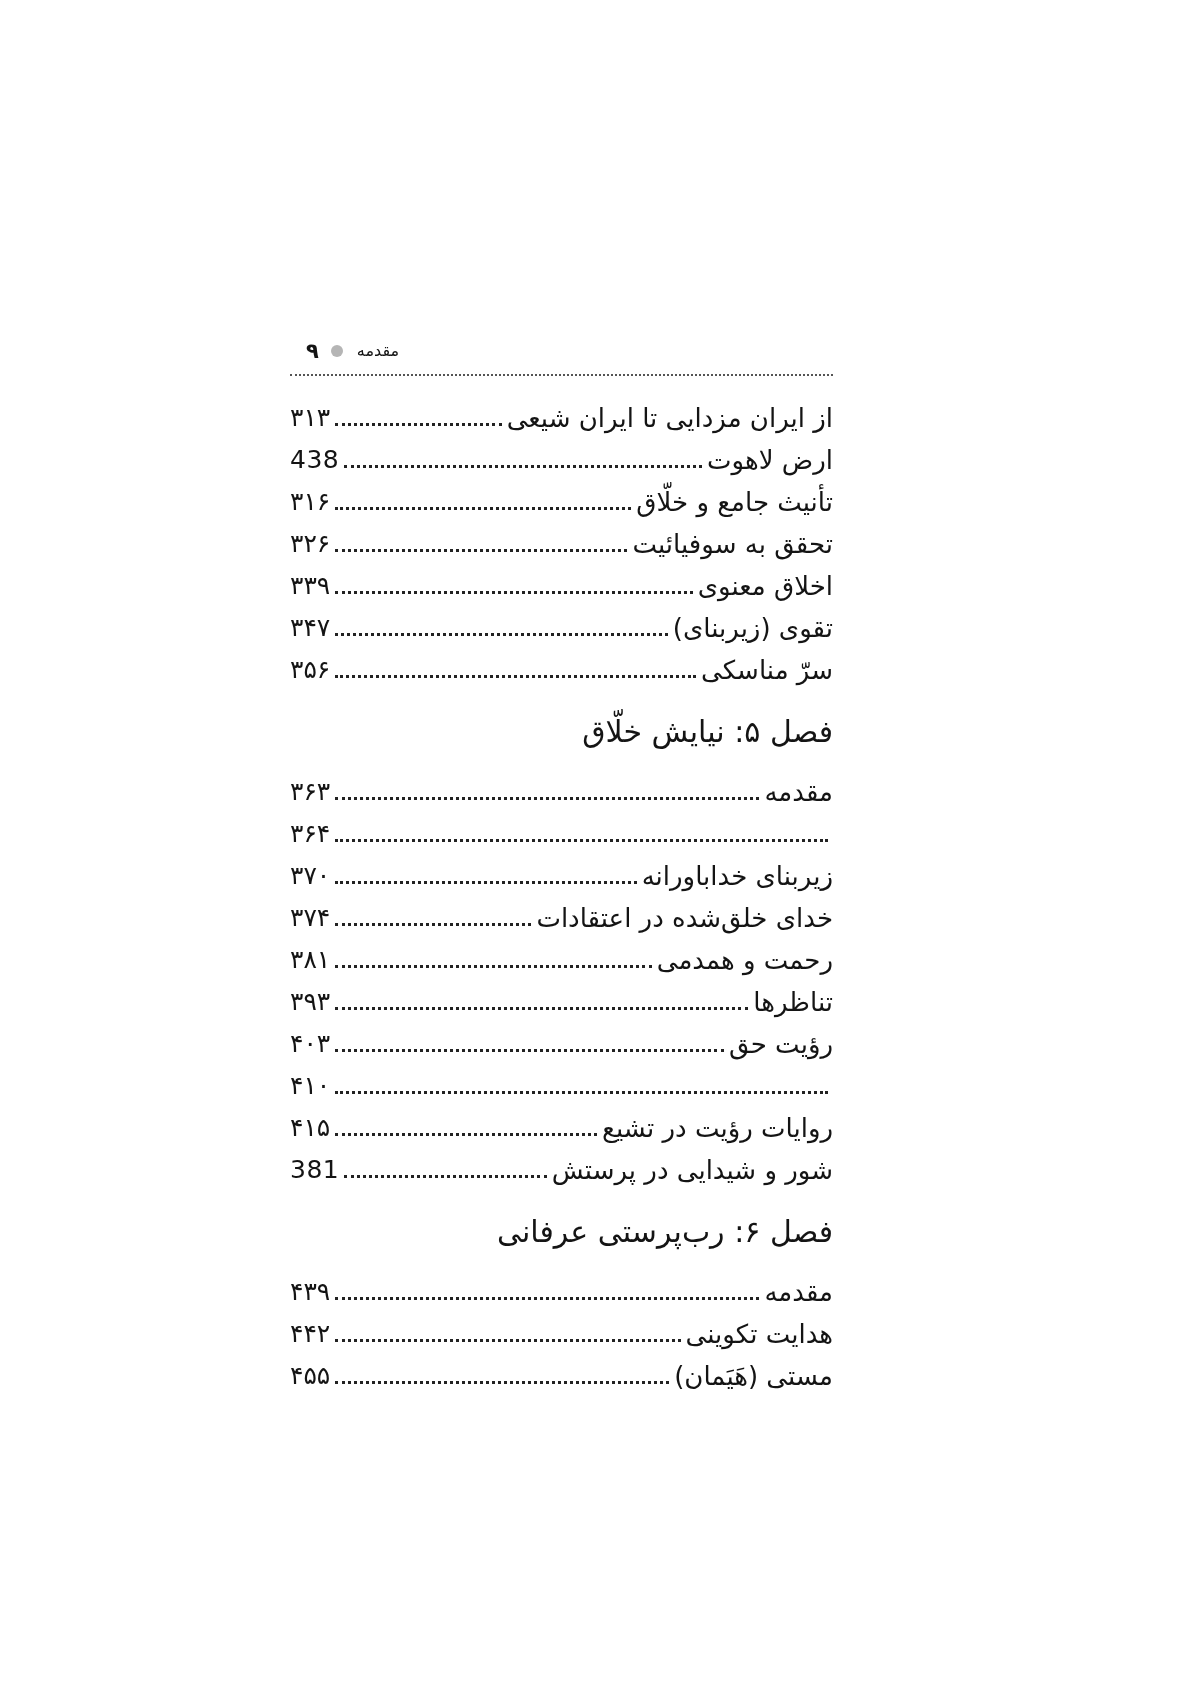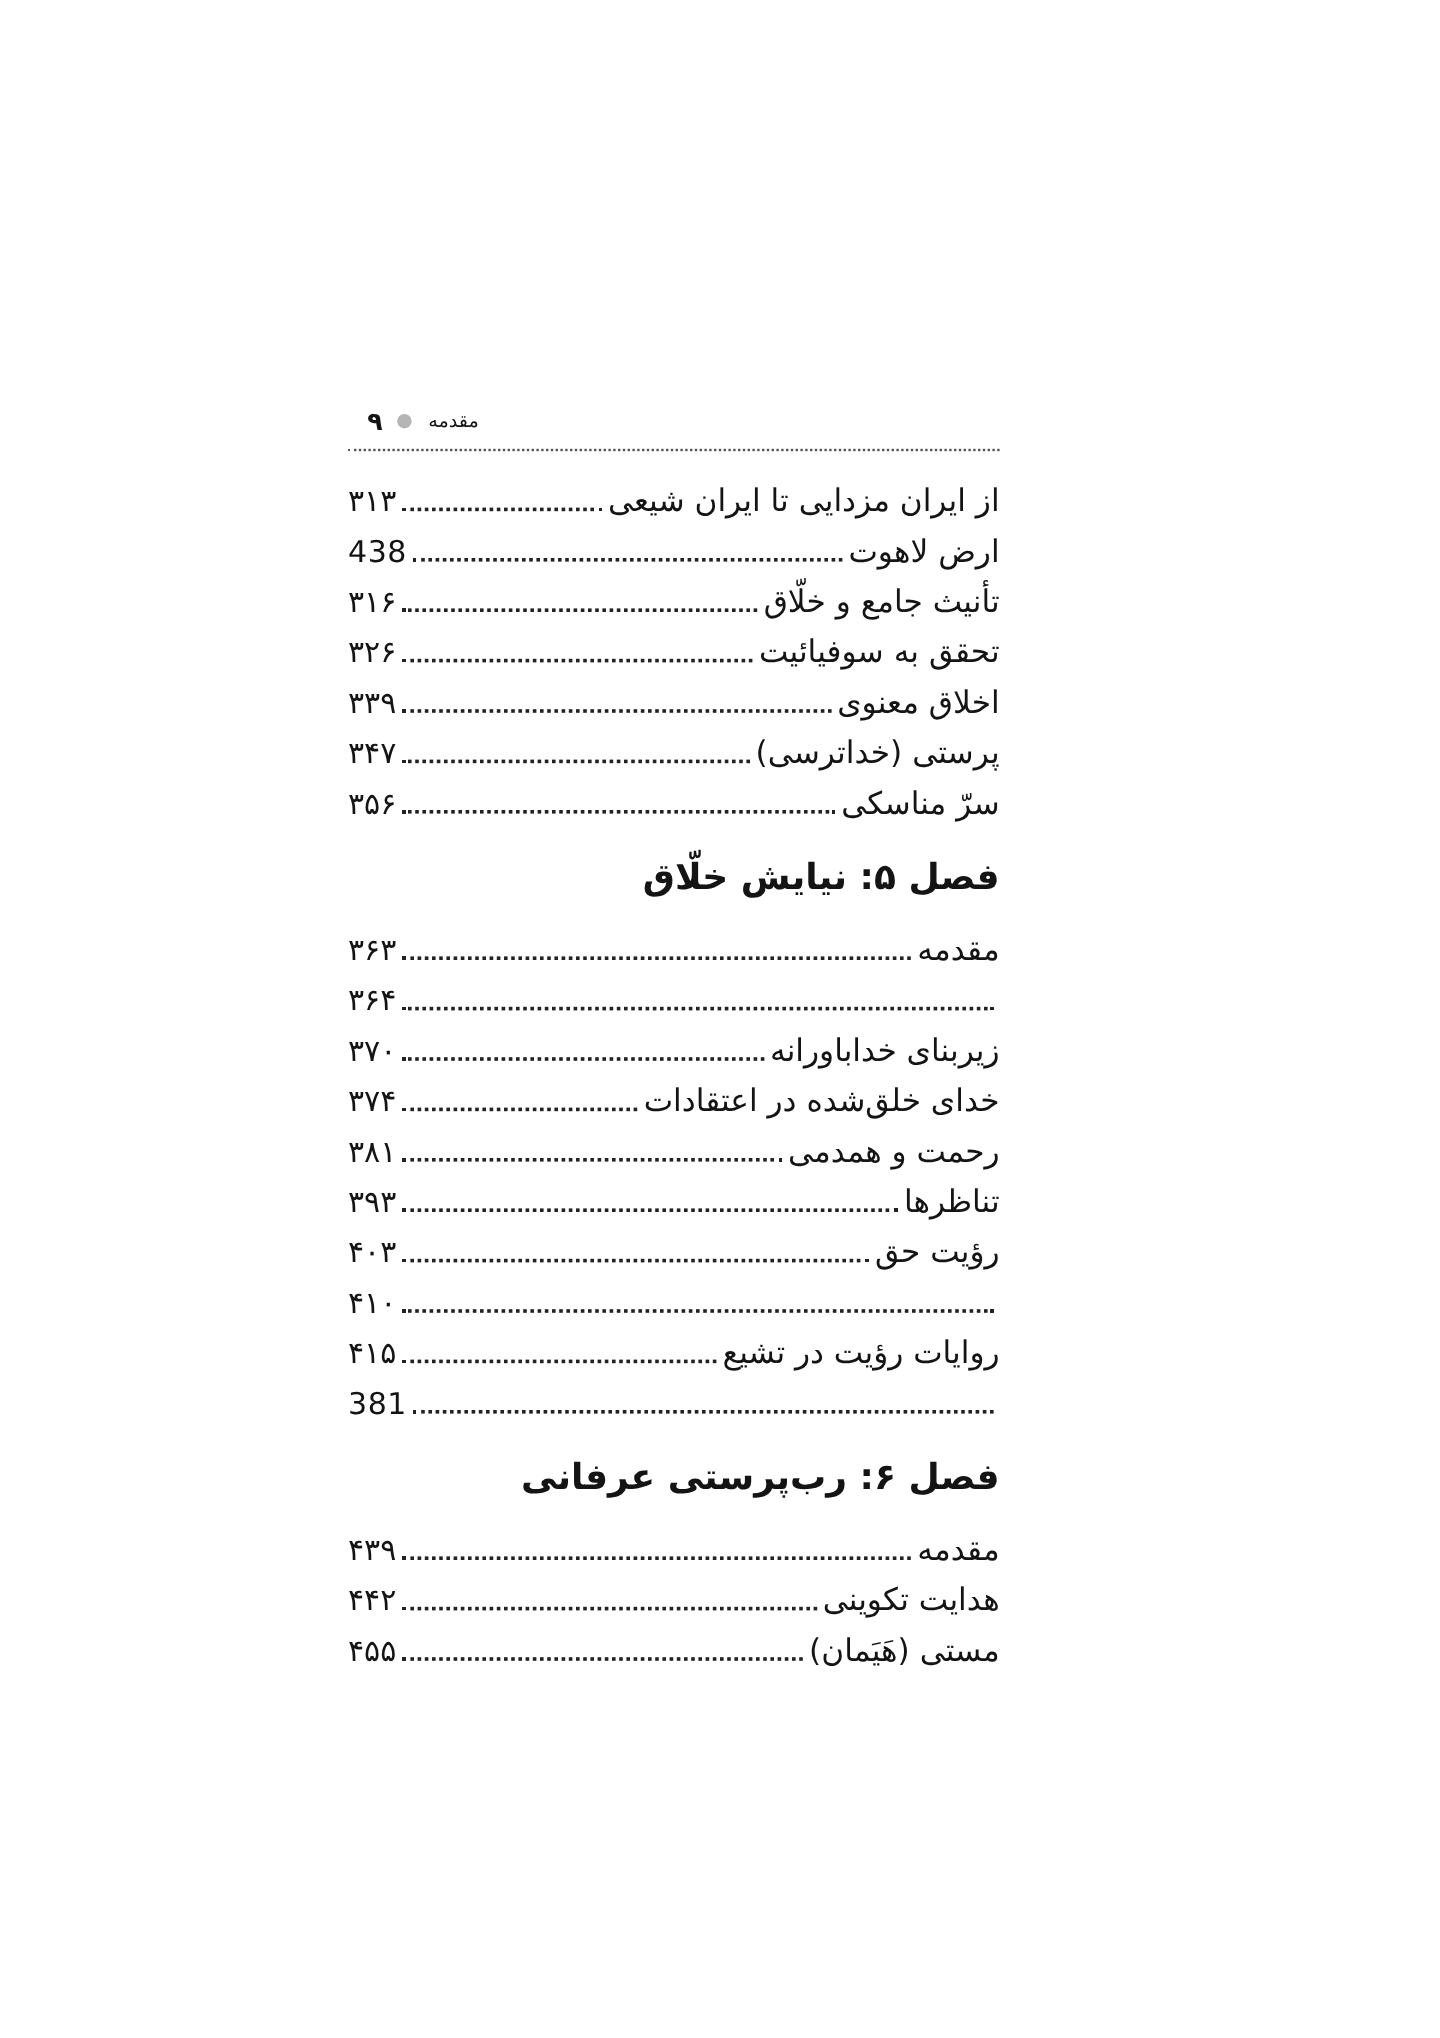--- a/index.html
+++ b/index.html
@@ -57,21 +57,21 @@
   }
   
   .toc {
     margin-top: 18px;
   }
   .toc-section { margin: 0; }
   .chapter-heading {
     direction: rtl;
     text-align: right;
     font-size: 30px;
-    font-weight: 700;
+    font-weight: 400;
     margin: 22px 0 14px 0;
     line-height: 44px;
     white-space: nowrap;
   }
   .toc-row {
     direction: rtl;
     display: flex;
     align-items: flex-end;
     height: 42px;
     font-size: 26px;
@@ -129,21 +129,21 @@
             <span class="toc-title">تحقق به سوفیائیت</span>
             <span class="leader"></span>
             <span class="toc-page">۳۲۶</span>
           </div>
           <div class="toc-row">
             <span class="toc-title">اخلاق معنوی</span>
             <span class="leader"></span>
             <span class="toc-page">۳۳۹</span>
           </div>
           <div class="toc-row">
-            <span class="toc-title">پرستی (خداترسی)</span>
+            <span class="toc-title">تقوی (زیربنای)</span>
             <span class="leader"></span>
             <span class="toc-page">۳۴۷</span>
           </div>
           <div class="toc-row">
             <span class="toc-title">سرّ مناسکی</span>
             <span class="leader"></span>
             <span class="toc-page">۳۵۶</span>
           </div>
         </section>
         <section class="toc-section">
@@ -185,20 +185,21 @@
           <div class="toc-row">
             <span class="leader"></span>
             <span class="toc-page">۴۱۰</span>
           </div>
           <div class="toc-row">
             <span class="toc-title">روایات رؤیت در تشیع</span>
             <span class="leader"></span>
             <span class="toc-page">۴۱۵</span>
           </div>
           <div class="toc-row">
+            <span class="toc-title">شور و شیدایی در پرستش</span>
             <span class="leader"></span>
             <span class="toc-page">381</span>
           </div>
         </section>
         <section class="toc-section">
           <h2 class="chapter-heading">فصل ۶: رب‌پرستی عرفانی</h2>
           <div class="toc-row">
             <span class="toc-title">مقدمه</span>
             <span class="leader"></span>
             <span class="toc-page">۴۳۹</span>

